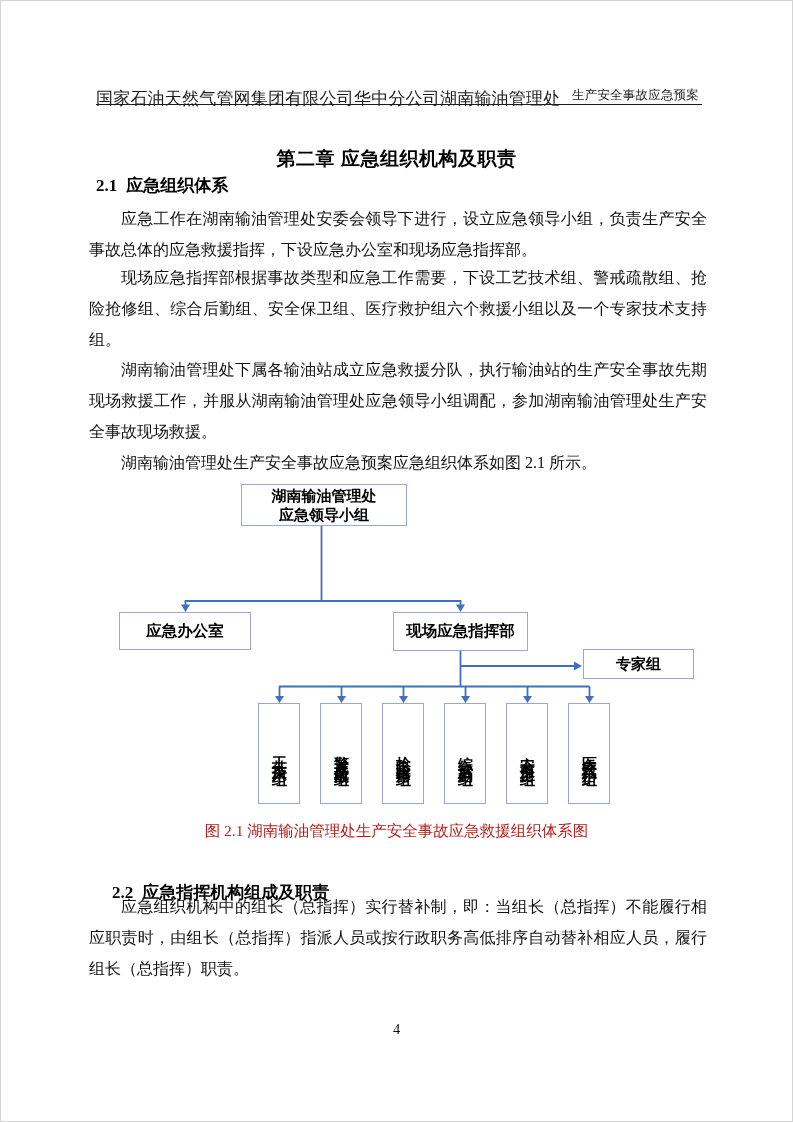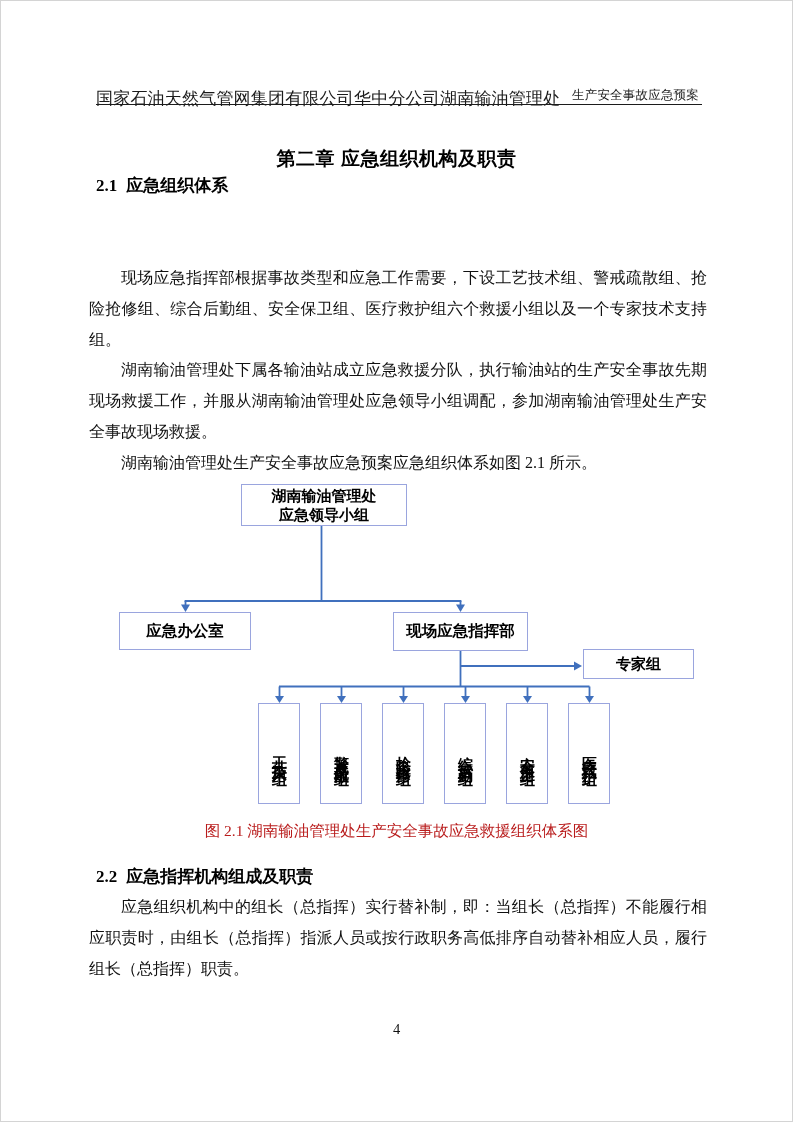--- a/index.html
+++ b/index.html
@@ -76,20 +76,21 @@
 
   <div class="hdr-left">国家石油天然气管网集团有限公司华中分公司湖南输油管理处</div>
   <div class="hdr-right">生产安全事故应急预案</div>
   <div class="hdr-rule"></div>
 
   <h1 class="chapter-title" style="margin:16px;">第二章 应急组织机构及职责</h1>
 
   <h2 class="sec-heading" id="sec21-heading" style="margin:0;">
     <span class="sec-num">2.1</span><span>应急组织体系</span>
   </h2>
+  <p class="para" id="p1">应急工作在湖南输油管理处安委会领导下进行，设立应急领导小组，负责生产安全事故总体的应急救援指挥，下设应急办公室和现场应急指挥部。</p>
   <p class="para" id="p2">现场应急指挥部根据事故类型和应急工作需要，下设工艺技术组、警戒疏散组、抢险抢修组、综合后勤组、安全保卫组、医疗救护组六个救援小组以及一个专家技术支持组。</p>
   <p class="para" id="p3">湖南输油管理处下属各输油站成立应急救援分队，执行输油站的生产安全事故先期现场救援工作，并服从湖南输油管理处应急领导小组调配，参加湖南输油管理处生产安全事故现场救援。</p>
   <p class="para" id="p4">湖南输油管理处生产安全事故应急预案应急组织体系如图 2.1 所示。</p>
 
   <svg class="chart-svg" viewBox="0 0 793 1122" xmlns="http://www.w3.org/2000/svg">
 
     <line x1="320.5" y1="525" x2="320.5" y2="600"></line>
     <line x1="183.6" y1="600" x2="460.4" y2="600"></line>
 
     <line x1="184.5" y1="600" x2="184.5" y2="604"></line>
@@ -143,20 +144,20 @@
     </div>
   <div class="cbox team-box" id="team-4">
       <span>安全保卫组</span>
     </div>
   <div class="cbox team-box" id="team-5">
       <span>医疗救护组</span>
     </div>
 
   <div class="fig-caption">图 2.1 湖南输油管理处生产安全事故应急救援组织体系图</div>
 
-  <h2 class="sec-heading" id="sec22-heading" style="margin:0;">
+  <h2 class="sec-heading" id="sec22-heading" style="margin:16px;">
     <span class="sec-num">2.2</span><span>应急指挥机构组成及职责</span>
   </h2>
   <p class="para" id="p5">应急组织机构中的组长（总指挥）实行替补制，即：当组长（总指挥）不能履行相应职责时，由组长（总指挥）指派人员或按行政职务高低排序自动替补相应人员，履行组长（总指挥）职责。</p>
 
   <div class="page-number">4</div>
 
 </div>
 
 </body></html>

